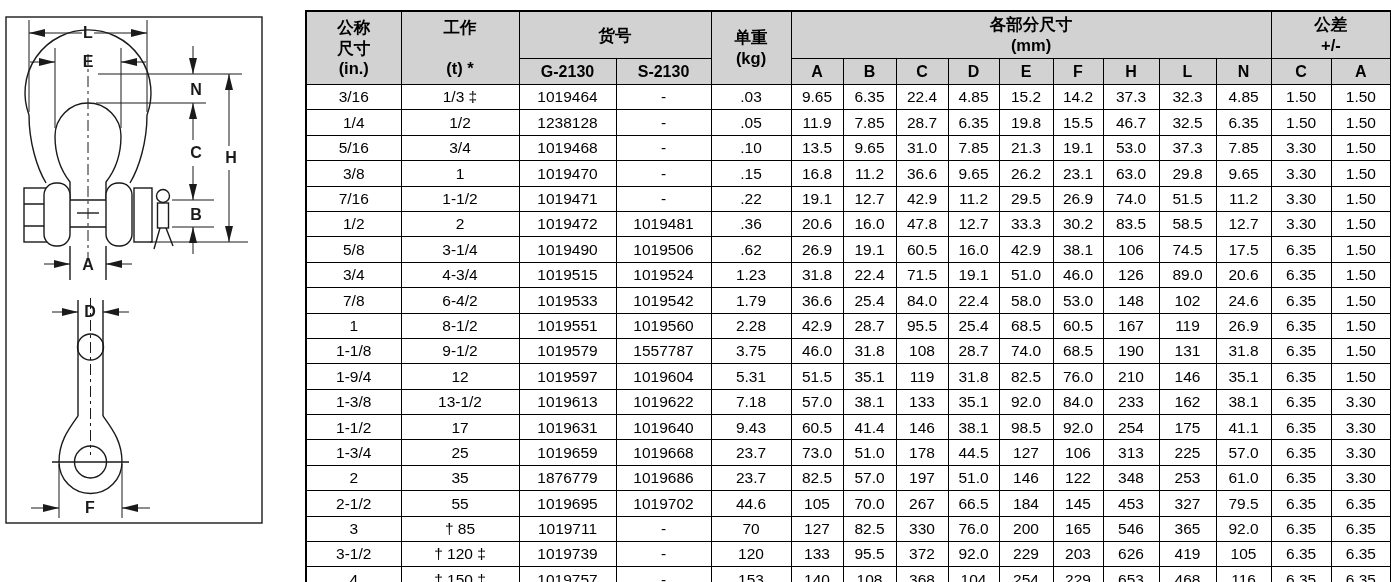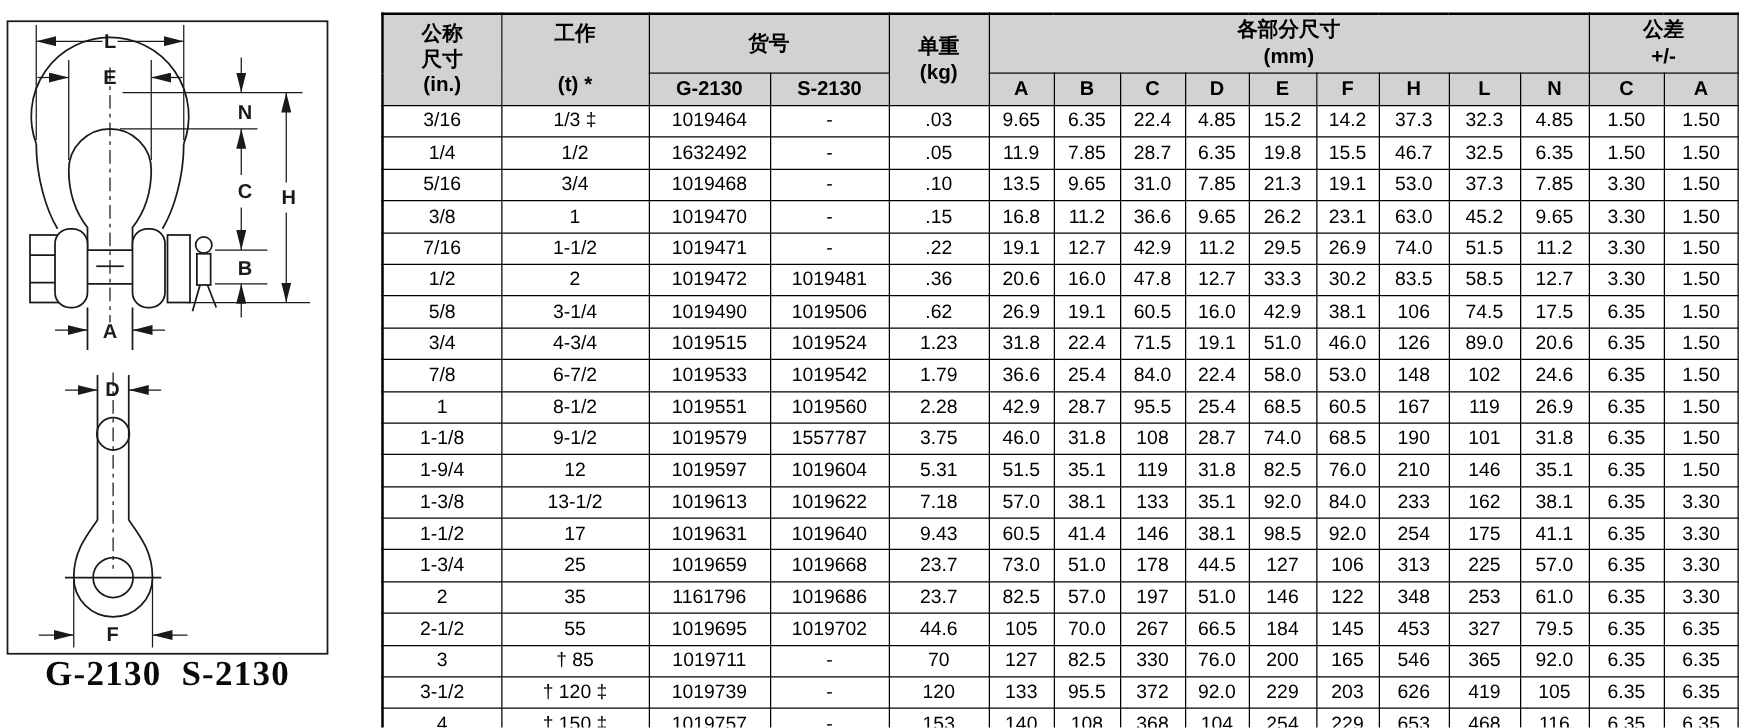--- a/index.html
+++ b/index.html
@@ -135,21 +135,20 @@
       <text class="dimtext" x="90" y="317">D</text>
 
       <line class="dimline" x1="59" y1="464" x2="59" y2="518"></line>
       <line class="dimline" x1="122" y1="464" x2="122" y2="518"></line>
       <line class="dimline" x1="31" y1="508" x2="59" y2="508" marker-end="url(#arr)"></line>
       <line class="dimline" x1="150" y1="508" x2="122" y2="508" marker-end="url(#arr)"></line>
       <text class="dimtext" x="90" y="513">F</text>
     </g>
   </svg>
 
-  <div id="figure-caption">G-2130  S-2130</div>
 </div>
 
 <div id="spec-table-wrap">
   <table>
     <colgroup>
       <col style="width:95px">
         <col style="width:118px">
         <col style="width:97px">
         <col style="width:95px">
       <col style="width:80px">
@@ -212,21 +211,21 @@
           <td>14.2</td>
           <td>37.3</td>
           <td>32.3</td>
           <td>4.85</td>
           <td>1.50</td>
           <td>1.50</td>
         </tr>
         <tr>
           <td>1/4</td>
           <td>1/2</td>
-          <td>1632492</td>
+          <td>1238128</td>
           <td>-</td>
           <td>.05</td>
           <td>11.9</td>
           <td>7.85</td>
           <td>28.7</td>
           <td>6.35</td>
           <td>19.8</td>
           <td>15.5</td>
           <td>46.7</td>
           <td>32.5</td>
@@ -258,21 +257,21 @@
           <td>1019470</td>
           <td>-</td>
           <td>.15</td>
           <td>16.8</td>
           <td>11.2</td>
           <td>36.6</td>
           <td>9.65</td>
           <td>26.2</td>
           <td>23.1</td>
           <td>63.0</td>
-          <td>45.2</td>
+          <td>29.8</td>
           <td>9.65</td>
           <td>3.30</td>
           <td>1.50</td>
         </tr>
         <tr>
           <td>7/16</td>
           <td>1-1/2</td>
           <td>1019471</td>
           <td>-</td>
           <td>.22</td>
@@ -337,21 +336,21 @@
           <td>51.0</td>
           <td>46.0</td>
           <td>126</td>
           <td>89.0</td>
           <td>20.6</td>
           <td>6.35</td>
           <td>1.50</td>
         </tr>
         <tr>
           <td>7/8</td>
-          <td>6-7/2</td>
+          <td>6-4/2</td>
           <td>1019533</td>
           <td>1019542</td>
           <td>1.79</td>
           <td>36.6</td>
           <td>25.4</td>
           <td>84.0</td>
           <td>22.4</td>
           <td>58.0</td>
           <td>53.0</td>
           <td>148</td>
@@ -384,21 +383,21 @@
           <td>1019579</td>
           <td>1557787</td>
           <td>3.75</td>
           <td>46.0</td>
           <td>31.8</td>
           <td>108</td>
           <td>28.7</td>
           <td>74.0</td>
           <td>68.5</td>
           <td>190</td>
-          <td>101</td>
+          <td>131</td>
           <td>31.8</td>
           <td>6.35</td>
           <td>1.50</td>
         </tr>
         <tr>
           <td>1-9/4</td>
           <td>12</td>
           <td>1019597</td>
           <td>1019604</td>
           <td>5.31</td>
@@ -464,21 +463,21 @@
           <td>106</td>
           <td>313</td>
           <td>225</td>
           <td>57.0</td>
           <td>6.35</td>
           <td>3.30</td>
         </tr>
         <tr>
           <td>2</td>
           <td>35</td>
-          <td>1161796</td>
+          <td>1876779</td>
           <td>1019686</td>
           <td>23.7</td>
           <td>82.5</td>
           <td>57.0</td>
           <td>197</td>
           <td>51.0</td>
           <td>146</td>
           <td>122</td>
           <td>348</td>
           <td>253</td>

